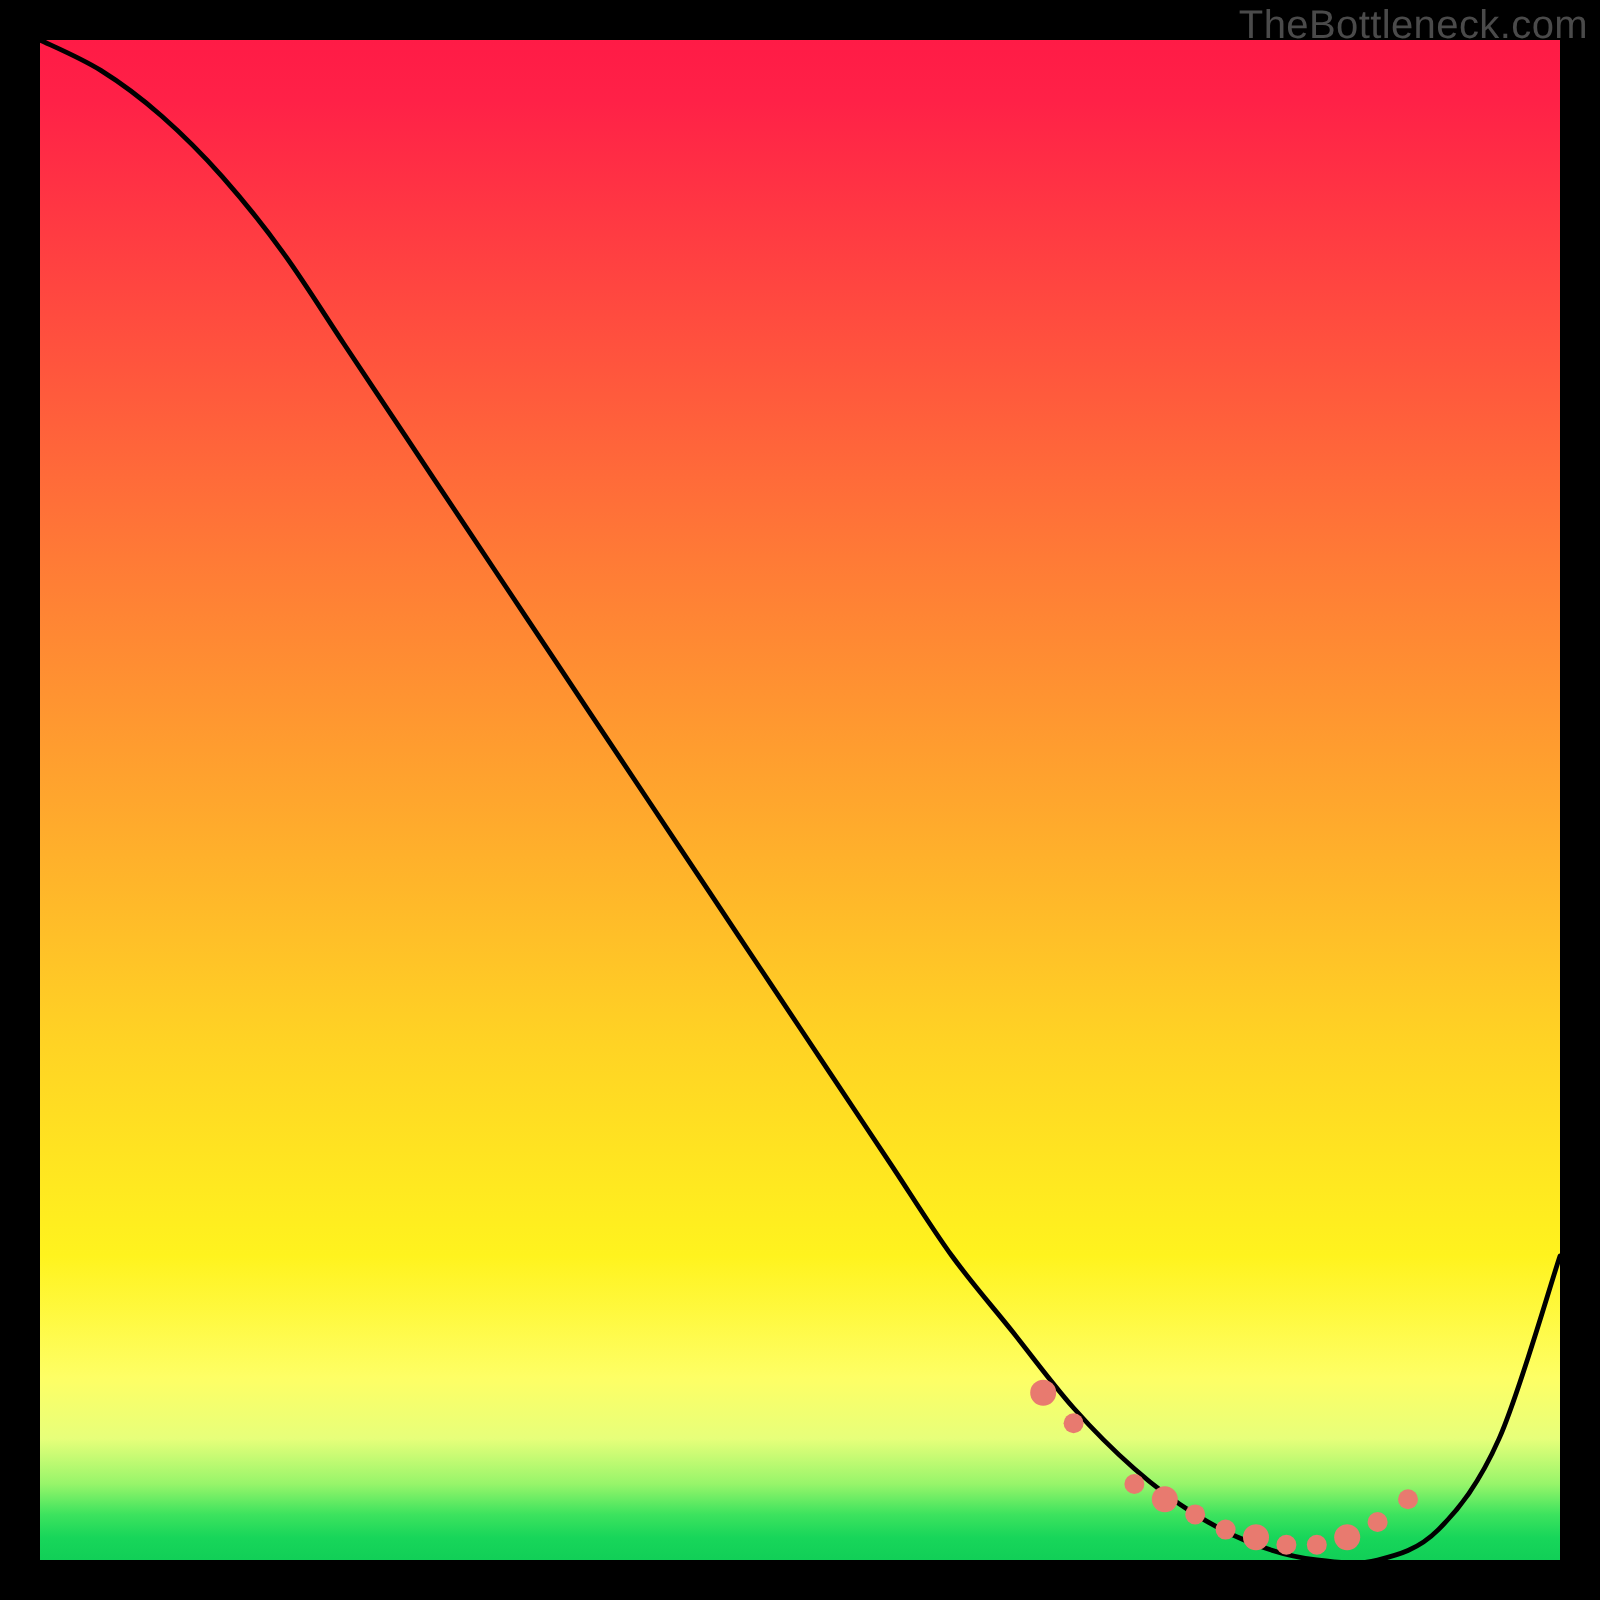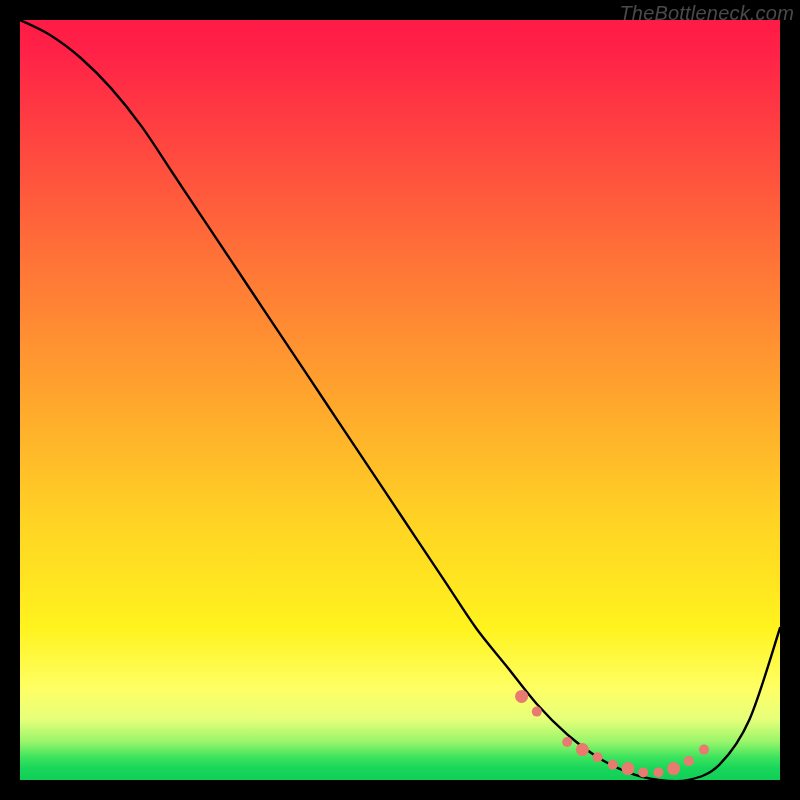--- a/index.html
+++ b/index.html
@@ -46,21 +46,20 @@
 
   .watermark {
     position: absolute;
     top: 2px;
     right: 6px;
     color: #4a4a4a;
     font-size: 20px;
     font-weight: 500;
     letter-spacing: 0.2px;
     pointer-events: none;
-    font-style: italic;
   }
   svg.curve {
     position: absolute;
     left: 0;
     top: 0;
     width: 760px;
     height: 760px;
     overflow: visible;
   }
 </style>

